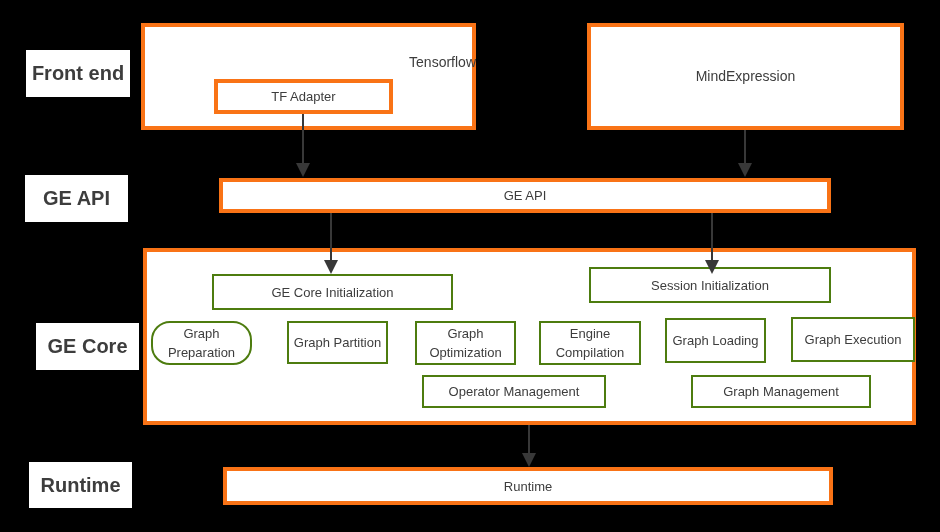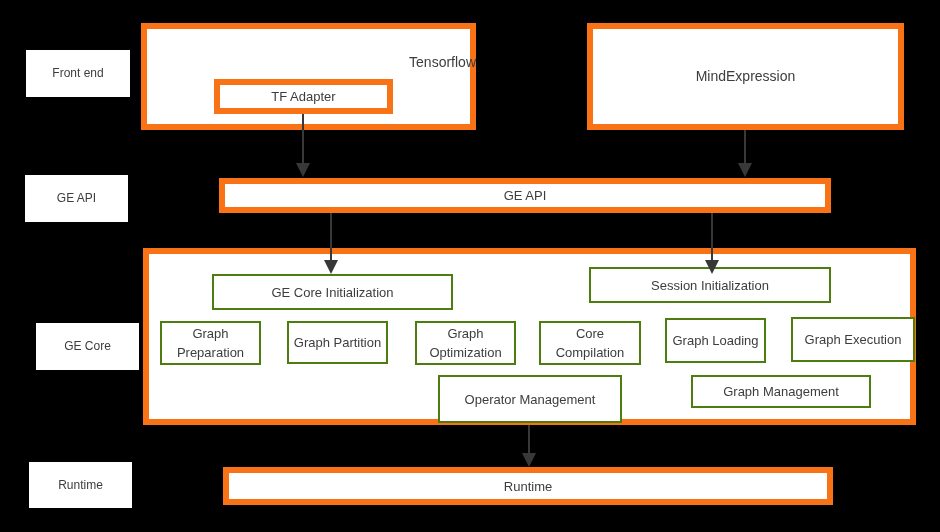--- a/index.html
+++ b/index.html
@@ -15,22 +15,22 @@
     background:#ffffff;
     color:#3d3d3d;
     display:flex;
     align-items:center;
     justify-content:center;
     text-align:center;
     box-sizing:border-box;
     font-size:13px;
     line-height:19px;
   }
-  .side-label { font-size:12px; }
-  .outer { border:6px solid #f97316; }
+  .side-label { font-size:20px;font-weight:bold; }
+  .outer { border:4px solid #f97316; }
   .inner { border:2px solid #4d7c0f; }
   .container-title {
     position:absolute;
     left:0; right:0;
     text-align:right;
     font-size:14px;
     color:#3d3d3d;
   }
   .arrow { position:absolute; width:14px; }
   .arrow .shaft {
@@ -64,28 +64,28 @@
 
   <div class="box outer" style="left:587px; top:23px; width:317px; height:107px; font-size:14px;">MindExpression</div>
 
   <div class="box outer" style="left:219px; top:178px; width:612px; height:35px;">GE API</div>
 
   <div class="box outer" style="left:143px; top:248px; width:773px; height:177px;"></div>
 
   <div class="box inner" style="left:212px; top:274px; width:241px; height:36px;">GE Core Initialization</div>
   <div class="box inner" style="left:589px; top:267px; width:242px; height:36px;">Session Initialization</div>
 
-  <div class="box inner" style="left:160px; top:321px; width:101px; height:44px;">Graph Preparation</div>
+  <div class="box inner" style="left:151px; top:321px; width:101px; height:44px;border-radius:19px;">Graph Preparation</div>
   <div class="box inner" style="left:287px; top:321px; width:101px; height:43px;">Graph Partition</div>
   <div class="box inner" style="left:415px; top:321px; width:101px; height:44px;">Graph Optimization</div>
-  <div class="box inner" style="left:539px; top:321px; width:102px; height:44px;">Core Compilation</div>
+  <div class="box inner" style="left:539px; top:321px; width:102px; height:44px;">Engine Compilation</div>
   <div class="box inner" style="left:665px; top:318px; width:101px; height:45px;">Graph Loading</div>
   <div class="box inner" style="left:791px; top:317px; width:124px; height:45px;">Graph Execution</div>
 
-  <div class="box inner" style="left:438px; top:375px; width:184px; height:48px;">Operator Management</div>
+  <div class="box inner" style="left:422px; top:375px; width:184px; height:33px;">Operator Management</div>
   <div class="box inner" style="left:691px; top:375px; width:180px; height:33px;">Graph Management</div>
 
   <div class="box outer" style="left:223px; top:467px; width:610px; height:38px;">Runtime</div>
 
   <div class="arrow" style="left:296px; top:114px; height:63px;">
     <div class="shaft"></div>
     <div class="head"></div>
   </div>
   <div class="arrow" style="left:738px; top:130px; height:47px;">
     <div class="shaft"></div>

